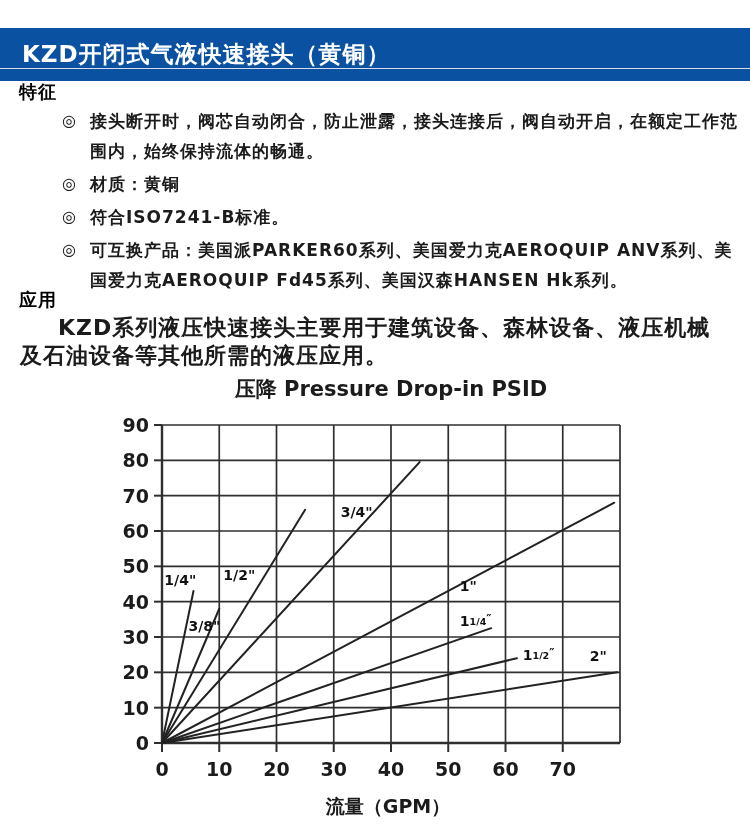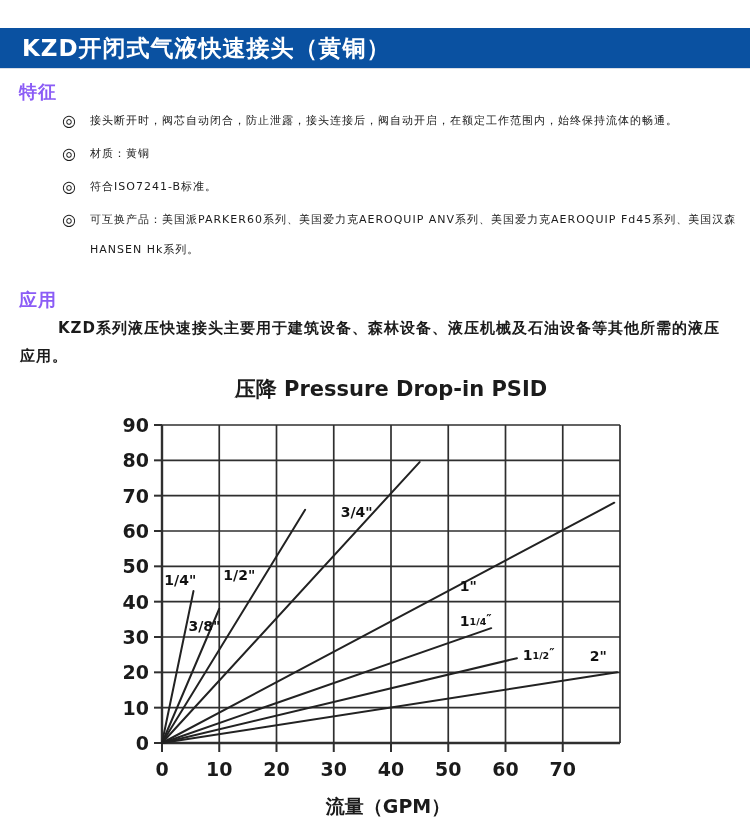--- a/index.html
+++ b/index.html
@@ -1,36 +1,36 @@
 <!DOCTYPE html>
 <html><head>
 <meta charset="utf-8">
 <style>
   html,body{margin:0;padding:0;background:#ffffff;}
   body{width:750px;height:826px;position:relative;overflow:hidden;
        font-family:"DejaVu Sans",sans-serif;color:#1b1b1b;}
   .page{position:absolute;inset:0;background:#fff;}
 
-  .title-bar{position:absolute;left:0;top:28px;width:750px;height:41px;
+  .title-bar{position:absolute;left:0;top:28px;width:750px;height:53px;
              background:#0a51a1;color:#ffffff;display:flex;align-items:center;}
   .title-bar span{font-size:23px;font-weight:bold;letter-spacing:1px;padding-left:22px;
                   white-space:nowrap;}
   .rule{position:absolute;left:0;top:68px;width:750px;height:1px;background:#d9dde6;}
 
-  .sec-head{position:absolute;left:19px;font-size:18px;font-weight:bold;color:#8b5cf6;
+  .sec-head{position:absolute;left:19px;font-size:18px;font-weight:bold;color:#000000;
             letter-spacing:1px;}
   #features-head{top:80px;}
   #application-head{top:288px;text-align:right;}
 
   .bullets{position:absolute;left:62px;top:106px;width:680px;}
   .bullet{display:flex;margin-bottom:3px;}
   .marker{width:28px;flex:0 0 28px;font-size:16px;line-height:30px;font-weight:bold;}
-  .btext{width:650px;font-size:11px;line-height:30px;font-weight:normal;letter-spacing:1px;}
+  .btext{width:650px;font-size:17px;line-height:30px;font-weight:bold;letter-spacing:1px;}
 
-  .para{position:absolute;left:20px;top:314px;width:712px;font-size:15px;line-height:28px;
+  .para{position:absolute;left:20px;top:314px;width:712px;font-size:22px;line-height:28px;
         font-weight:bold;letter-spacing:1px;text-indent:38px;}
 
   #chart{position:absolute;left:0;top:366px;}
   #chart text{font-family:"DejaVu Sans",sans-serif;}
 </style>
 </head>
 <body>
 
 <div class="page">
 

